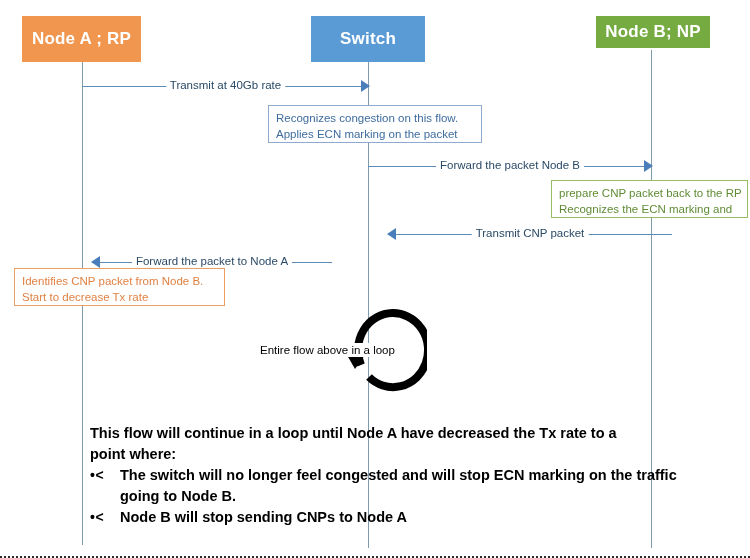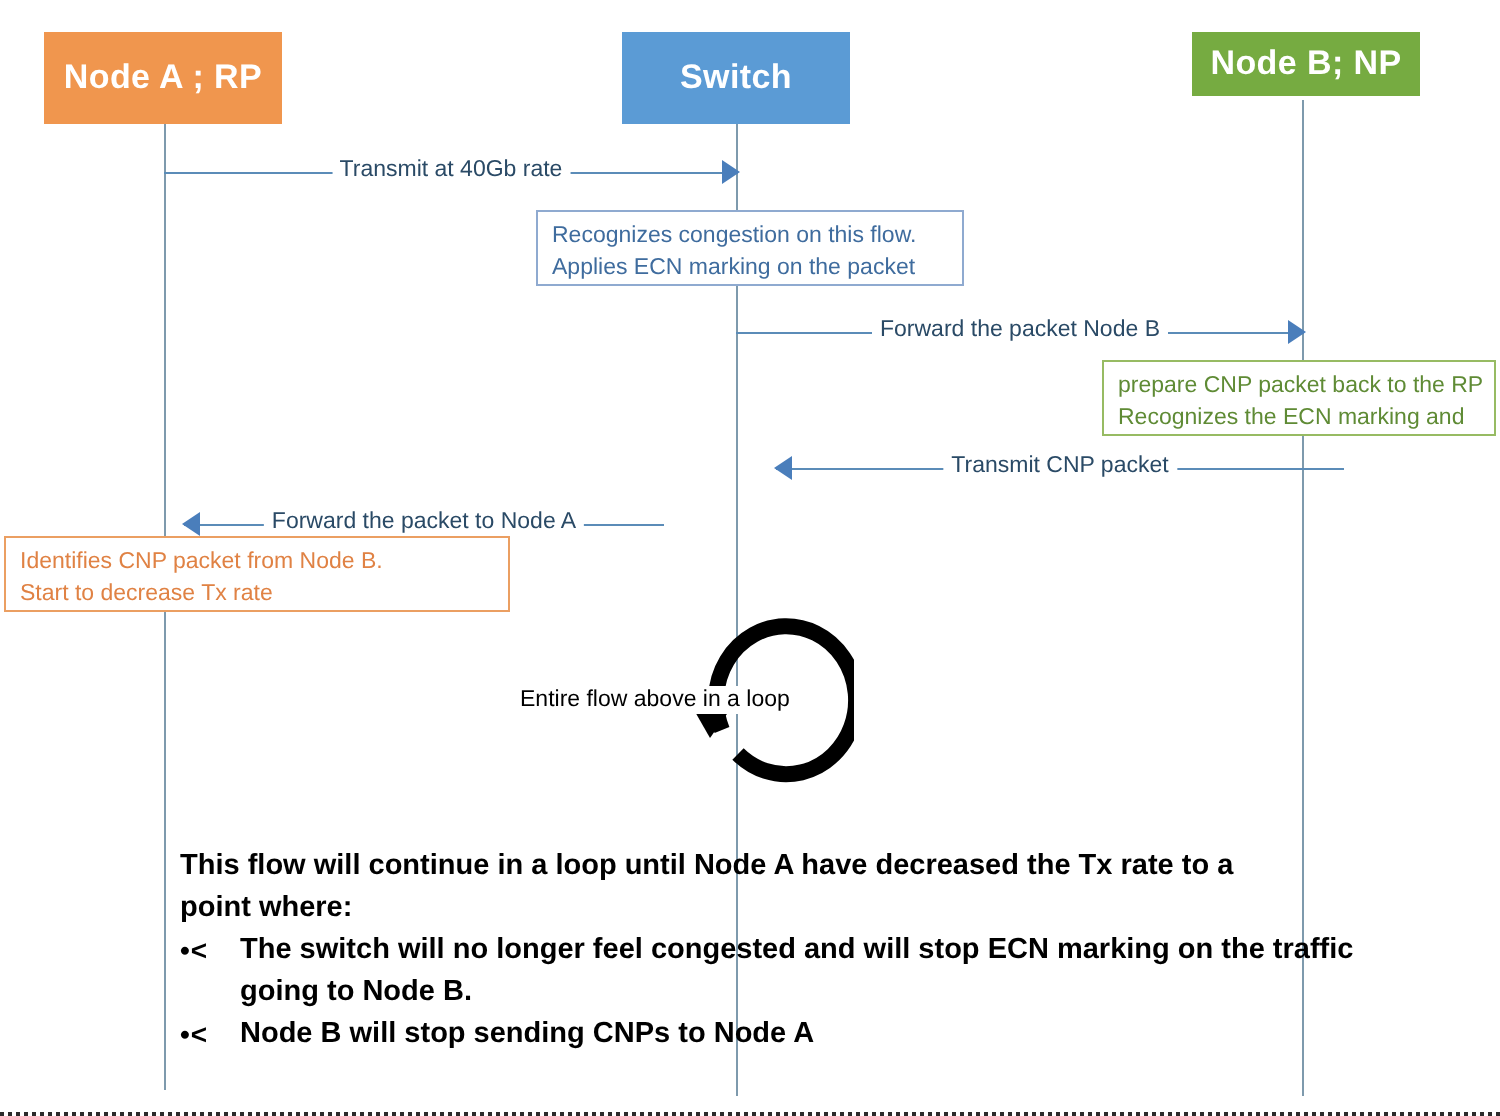--- a/index.html
+++ b/index.html
@@ -201,21 +201,21 @@
     <div class="head"></div>
     <div class="label">Transmit CNP packet</div>
   </div>
 
   <div class="msg to-left" style="left:92px; top:242px; width:240px;margin-top:12px;">
     <div class="line"></div>
     <div class="head"></div>
     <div class="label">Forward the packet to Node A</div>
   </div>
 
-  <div class="note note-orange" style="left:2px; top:268px; width:253px; height:38px;">
+  <div class="note note-orange" style="left:14px; top:268px; width:211px; height:38px;">
     <div class="note-line">Identifies CNP packet from Node B.</div>
     <div class="note-line">Start to decrease Tx rate</div>
   </div>
 
   <div class="loop-wrap" style="left:305px; top:298px; width:122px; height:95px;">
     <svg width="122" height="95" viewBox="0 0 122 95">
       <path d="M 22 62
                A 35 37 0 1 1 30 74" fill="none" stroke="#000000" stroke-width="8" stroke-linecap="butt" transform="translate(34,5) rotate(0)"></path>
       <path d="M 8 52 L 28 49 L 16 66 Z" fill="#000000" transform="translate(34,5)"></path>
     </svg>

